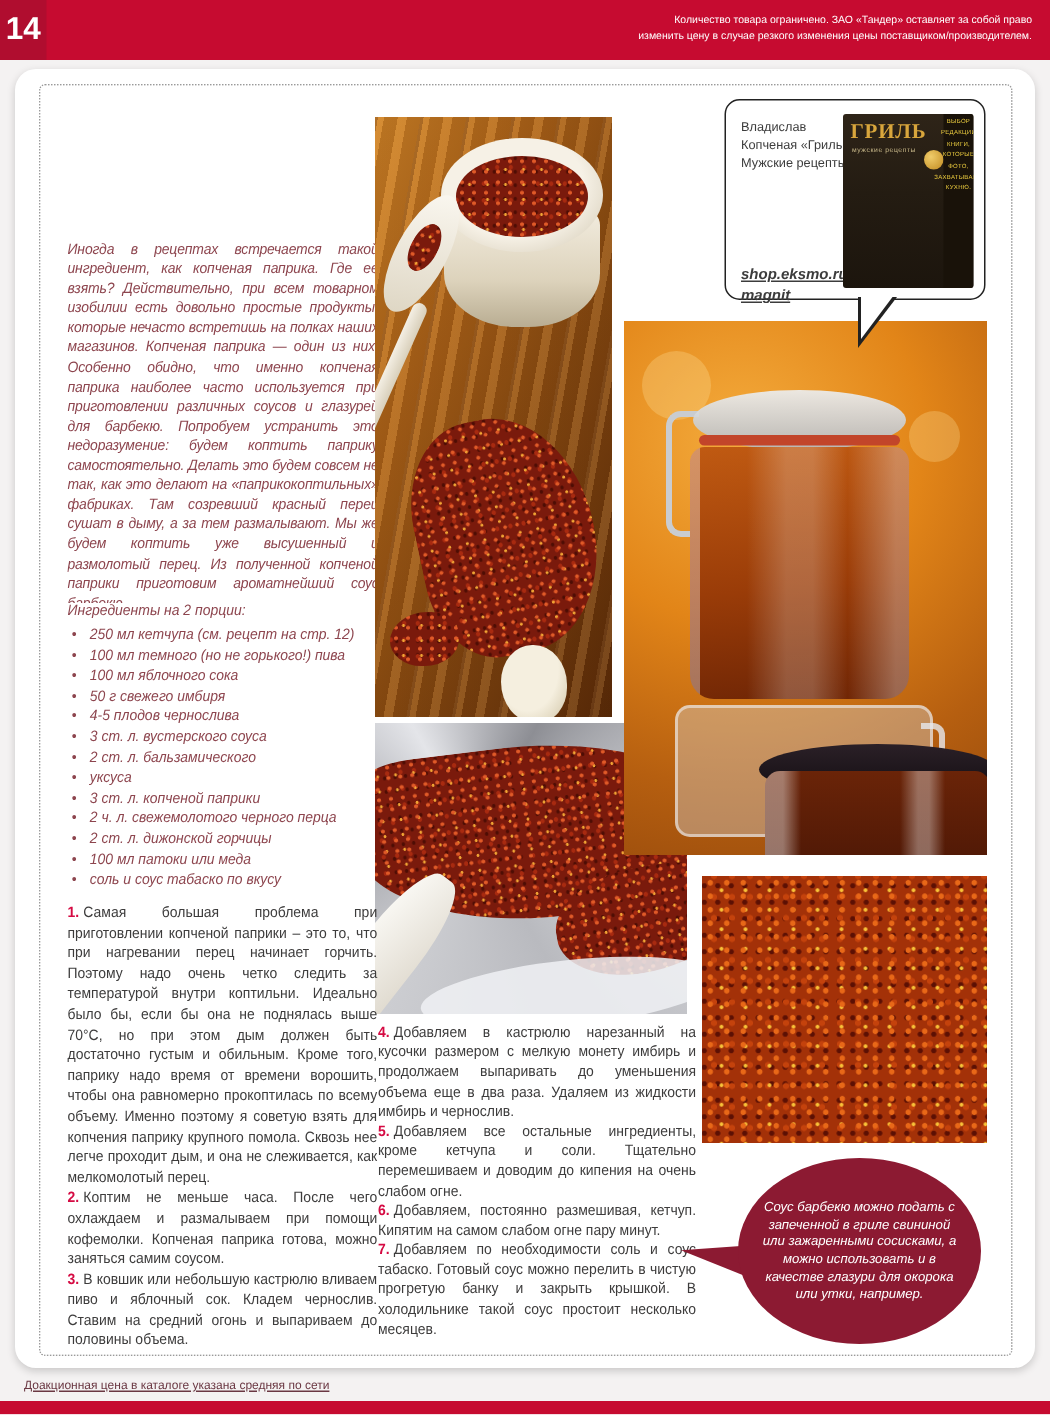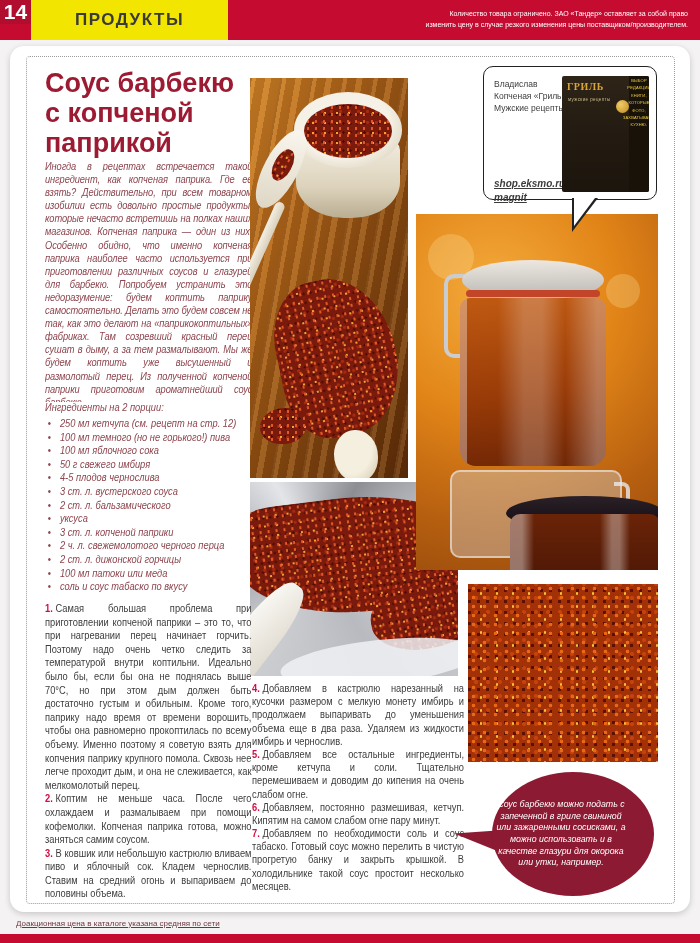--- a/index.html
+++ b/index.html
@@ -1,21 +1,21 @@
 <!DOCTYPE html>
 <html><head>
 <meta charset="utf-8">
 <style>
   * { margin:0; padding:0; box-sizing:border-box; }
   body { margin:0; font-family:"Liberation Sans", sans-serif; }
   .page { position:relative; width:700px; height:943px; background:#f4f2f2; overflow:hidden; }
 
   
   .header-band { position:absolute; left:0; top:0; width:700px; height:40px; background:#c60b30; }
-  .pagenum-box { position:absolute; left:0; top:0; width:31px; height:24px; background:#b00d2f; display:flex; align-items:center; justify-content:center; }
+  .pagenum-box { position:absolute; left:0; top:0; width:31px; height:40px; background:#b00d2f; display:flex; align-items:center; justify-content:center; }
   .pagenum { color:#fff; font-size:21px; font-weight:bold; }
   .section-tab { position:absolute; left:31px; top:0; width:197px; height:40px; background:#f2e600; display:flex; align-items:center; justify-content:center; }
   .section-tab span { color:#3a3a38; font-size:17px; font-weight:bold; letter-spacing:1.5px; }
   .disclaimer { position:absolute; right:12px; top:8px; width:330px; text-align:right; color:#fff; font-size:7px; line-height:1.6; }
 
   
   .card { position:absolute; left:10px; top:46px; width:680px; height:866px; background:#fff; border-radius:14px; box-shadow:0 2px 6px rgba(0,0,0,0.18); }
   .dotted-frame { position:absolute; left:16px; top:10px; right:15px; bottom:8px; border:1px dotted #9a9a9a; border-radius:4px; pointer-events:none; }
 
   .condensed { transform:scaleX(0.93); transform-origin:0 0; }
@@ -90,68 +90,62 @@
     linear-gradient(180deg,#6a2408,#481505); }
   .jar3-lid { position:absolute; left:90px; top:282px; width:158px; height:34px; border-radius:50%; background:linear-gradient(180deg,#2b2027,#120d12); }
 
   
   .book-bubble { position:absolute; left:473px; top:20px; width:174px; height:134px; background:#fff; border:1.5px solid #222; border-radius:10px; }
   .book-tail-outer { position:absolute; left:88px; bottom:-33px; width:0; height:0; border-top:34px solid #222; border-right:26px solid transparent; }
   .book-tail-inner { position:absolute; left:90px; bottom:-27px; width:0; height:0; border-top:28px solid #fff; border-right:21px solid transparent; }
   .book-caption { position:absolute; left:10px; top:12px; width:76px; color:#3c3c3c; font-size:8.5px; line-height:1.4; white-space:pre-line; }
   .book-link { position:absolute; left:10px; top:74px; width:76px; color:#3c3c3c; font-size:10px; font-style:italic; font-weight:bold; line-height:1.4; text-decoration:underline; white-space:pre-line;margin-top:36px; }
   .book-cover { position:absolute; right:7px; top:9px; width:87px; height:116px; background:linear-gradient(180deg,#2e2418 0%, #241c12 45%, #1c150d 100%); border-radius:2px; overflow:hidden; }
-  .book-cover-title { position:absolute; left:5px; top:5px; color:#d9a63c; font-size:10px; font-weight:bold; letter-spacing:0.5px; font-family:"Liberation Serif", serif; }
+  .book-cover-title { position:absolute; left:5px; top:5px; color:#d9a63c; font-size:14px; font-weight:bold; letter-spacing:0.5px; font-family:"Liberation Serif", serif; }
   .book-cover-sub { position:absolute; left:6px; top:21px; color:#c9b98a; font-size:4.5px; letter-spacing:0.4px; }
   .book-badge { position:absolute; left:54px; top:24px; width:13px; height:13px; border-radius:50%; background:radial-gradient(circle at 35% 35%, #f0cc6a, #c08a20); }
   .book-food { position:absolute; left:0; bottom:0; width:66px; height:84px;
     background:
       radial-gradient(circle at 78% 82%, #d3222a 0 7px, transparent 8px),
       radial-gradient(circle at 58% 90%, #e8b52c 0 8px, transparent 9px),
       radial-gradient(circle at 30% 62%, #7a8f3a 0 6px, transparent 7px),
       radial-gradient(circle at 68% 48%, #8a4a22 0 12px, transparent 13px),
       radial-gradient(circle at 30% 30%, #6e3a1c 0 14px, transparent 15px),
       radial-gradient(circle at 16% 88%, #caa23c 0 9px, transparent 10px),
       linear-gradient(180deg,#4a3категория020 0%, #3a2a18 100%); }
   .book-sidebar { position:absolute; right:0; top:0; width:20px; height:116px; background:#191209; display:flex; flex-direction:column; align-items:center; padding-top:3px; gap:3px; }
   .book-sidebar span { color:#f0d040; font-size:4px; line-height:1.1; text-align:center; letter-spacing:0.2px; }
 
   
-  .quote-bubble { position:absolute; left:482px; top:726px; width:162px; height:124px; border-radius:50%; background:#8c1a32; display:flex; align-items:center; justify-content:flex-start; }
+  .quote-bubble { position:absolute; left:482px; top:726px; width:162px; height:124px; border-radius:50%; background:#8c1a32; display:flex; align-items:center; justify-content:center; }
   .quote-bubble p { width:138px; color:#fff; font-size:8.8px; font-style:italic; line-height:1.32; text-align:center; }
   .quote-tail { position:absolute; left:444px; top:778px; width:0; height:0; border-top:15px solid transparent; border-bottom:9px solid transparent; border-right:52px solid #8c1a32; transform:rotate(12deg); }
 
   
   .footer-note { position:absolute; left:16px; top:919px; color:#6a3742; font-size:8px;text-decoration:underline; }
   .bottom-strip { position:absolute; left:0; top:934px; width:700px; height:9px; background:#c60b30; }
 </style>
 </head>
 <body>
 
 <div class="page">
 
   <div class="header-band">
     <div class="pagenum-box">
       <span class="pagenum">14</span>
     </div>
-    <div class="section-tab">
-      <span>ПРОДУКТЫ</span>
-    </div>
     <div class="disclaimer">
       <div>Количество товара ограничено. ЗАО «Тандер» оставляет за собой право</div>
       <div>изменить цену в случае резкого изменения цены поставщиком/производителем.</div>
     </div>
   </div>
 
   <div class="card">
     <div class="dotted-frame"></div>
 
-    <h1 class="article-title">Соус барбекю
-с копченой
-паприкой</h1>
 
     <div class="article-intro condensed">Иногда в рецептах встречается такой ингредиент, как копченая паприка. Где ее взять? Действительно, при всем товарном изобилии есть довольно простые продукты, которые нечасто встретишь на полках наших магазинов. Копченая паприка — один из них. Особенно обидно, что именно копченая паприка наиболее часто используется при приготовлении различных соусов и глазурей для барбекю. Попробуем устранить это недоразумение: будем коптить паприку самостоятельно. Делать это будем совсем не так, как это делают на «паприкокоптильных» фабриках. Там созревший красный перец сушат в дыму, а за тем размалывают. Мы же будем коптить уже высушенный и размолотый перец. Из полученной копченой паприки приготовим ароматнейший соус барбекю.</div>
 
     <div class="ingredients condensed">
       <div class="ingredients-title">Ингредиенты на 2 порции:</div>
       <ul>
         <li>250 мл кетчупа (см. рецепт на стр. 12)</li>
         <li>100 мл темного (но не горького!) пива</li>
         <li>100 мл яблочного сока</li>
         <li>50 г свежего имбиря</li>

